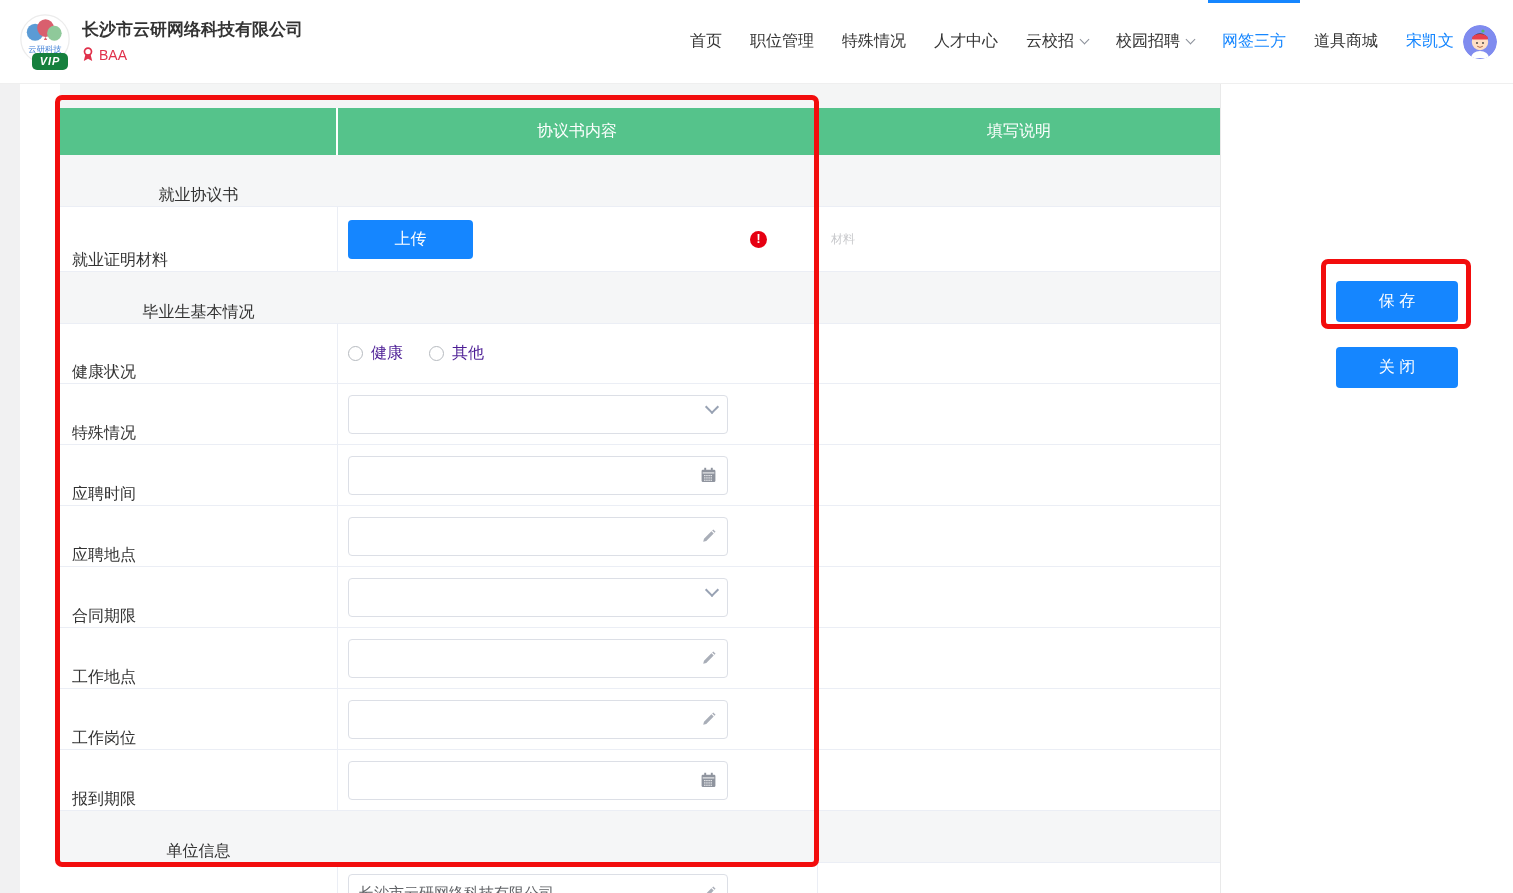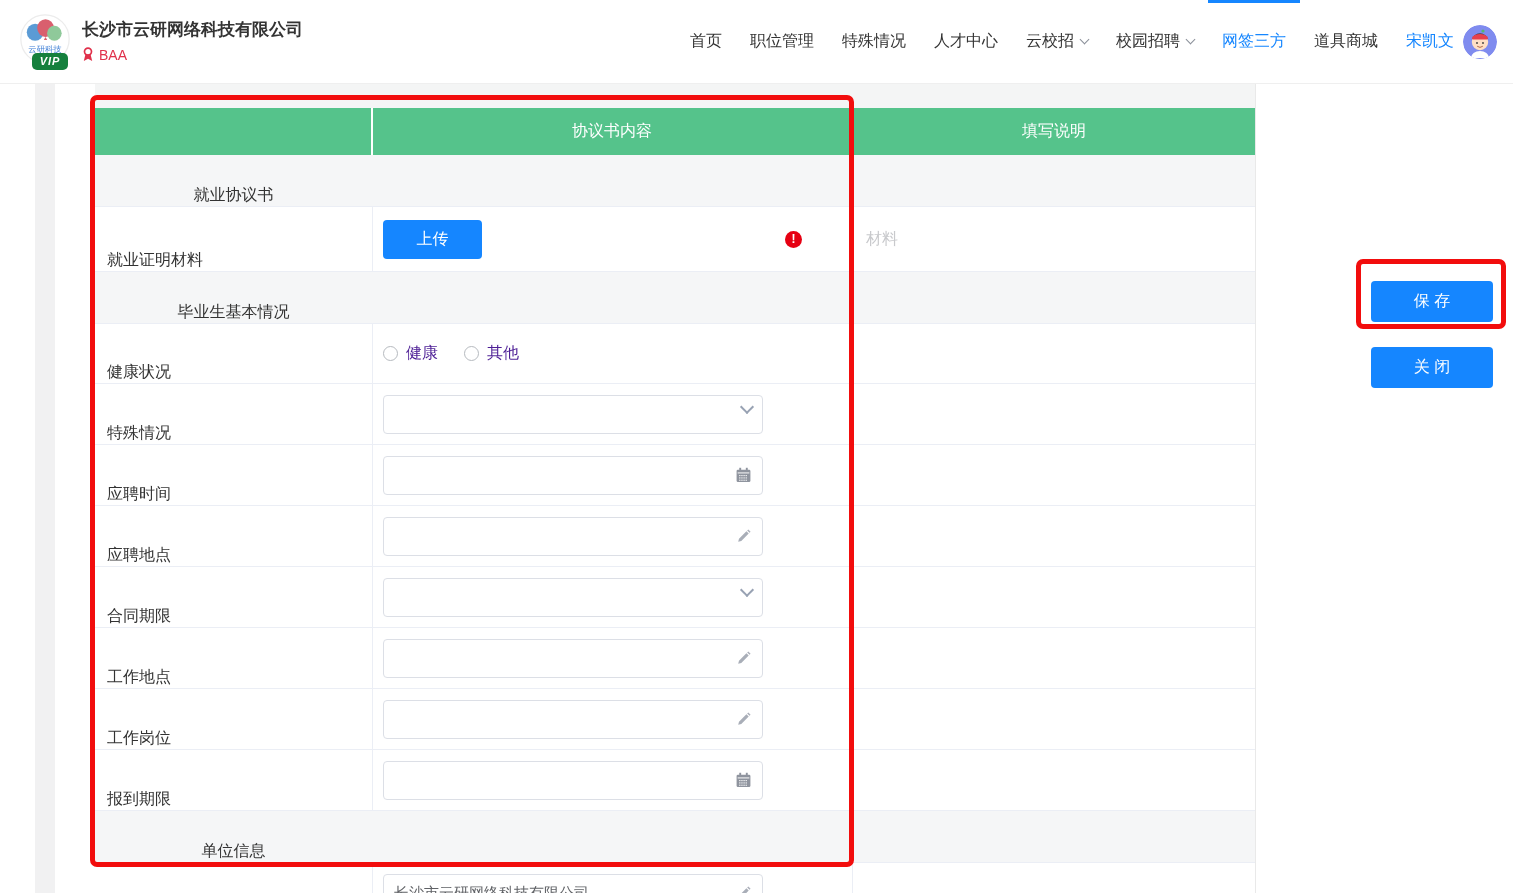--- a/index.html
+++ b/index.html
@@ -24,21 +24,21 @@
   .nav-item.active { color:#1586ff; }
   .nav-item.active::before { content:""; position:absolute; top:0; left:0; right:0;
     height:3px; background:#1586ff; }
   .caret { width:7px; height:7px; border-right:1.5px solid #8a8f99;
     border-bottom:1.5px solid #8a8f99; transform:rotate(45deg);
     margin-left:7px; margin-top:-5px; }
   .user-block { display:flex; align-items:center; gap:9px; cursor:pointer; }
   .username { font-size:16px; color:#1586ff; }
 
   
-  .content { position:relative; height:809px; overflow:hidden; background:#fff;margin-left:35px; }
+  .content { position:relative; height:809px; overflow:hidden; background:#fff; }
   .left-strip { position:absolute; left:0; top:0; width:20px; height:100%;
     background:#f1f1f2; }
   .top-band { position:absolute; left:60px; top:0; width:1160px; height:24px;
     background:#f4f5f5; }
   .right-rail { position:absolute; left:1220px; top:0; width:1px; height:100%;
     background:#e9e9e9; }
 
   
   .sheet { position:absolute; left:60px; top:24px; width:1160px; background:#fff; }
   .thead { display:grid; grid-template-columns:278px 480px 402px; height:47px; }
@@ -49,33 +49,33 @@
     border-bottom:1px solid #ebeef5; background:#fff; }
   .tr.section { height:52px; background:#f5f6f7; }
   .tr.upload { height:65px; }
   .tr.radio { height:60px; }
   .td { display:flex; align-items:center; }
   .td-label { padding-left:12px; font-size:16px; color:#333;
     border-right:1px solid #ebeef5;align-items:flex-end; }
   .tr.section .td-label { justify-content:center; padding-left:0; }
   .td-control { padding-left:10px; border-right:1px solid #ebeef5; position:relative; }
   .tr.section .td-control, .tr.section .td-label { border-right-color:transparent; }
-  .td-note { padding-left:13px; font-size:16px; color:#c8c9cc; }
+  .td-note { padding-left:13px; font-size:12px; color:#c8c9cc; }
   .req { color:#f03e3e; margin-right:4px; font-size:15px; }
 
   .input-box { position:relative; width:380px; height:39px; border:1px solid #dcdfe6;
     border-radius:4px; background:#fff; display:flex; align-items:center;
     padding:0 34px 0 10px; cursor:pointer; }
   .input-value { font-size:15px; color:#606266; white-space:nowrap; overflow:hidden; }
   .box-icon { position:absolute; right:10px; top:50%; transform:translateY(-50%);
     display:flex; align-items:center; }
   .chevron { width:10px; height:10px; border-right:2px solid #98a2b3;
     border-bottom:2px solid #98a2b3; transform:translateY(-70%) rotate(45deg); }
 
-  .upload-btn { width:99px; height:39px; background:#1586ff; color:#fff;
+  .upload-btn { width:125px; height:39px; background:#1586ff; color:#fff;
     border:none; border-radius:4px; font-size:16px; cursor:pointer;
     font-family:inherit; }
   .err-icon { width:17px; height:17px; border-radius:50%; background:#e60012;
     color:#fff; font-size:12px; font-weight:bold; text-align:center;
     line-height:17px; margin-left:auto; margin-right:50px; }
 
   .radio-opt { display:flex; align-items:center; gap:8px; margin-right:26px;
     cursor:pointer; font-size:16px; color:#4c1d95; }
   .radio-circle { width:15px; height:15px; border:1px solid #b6babf;
     border-radius:50%; background:#fff; }

